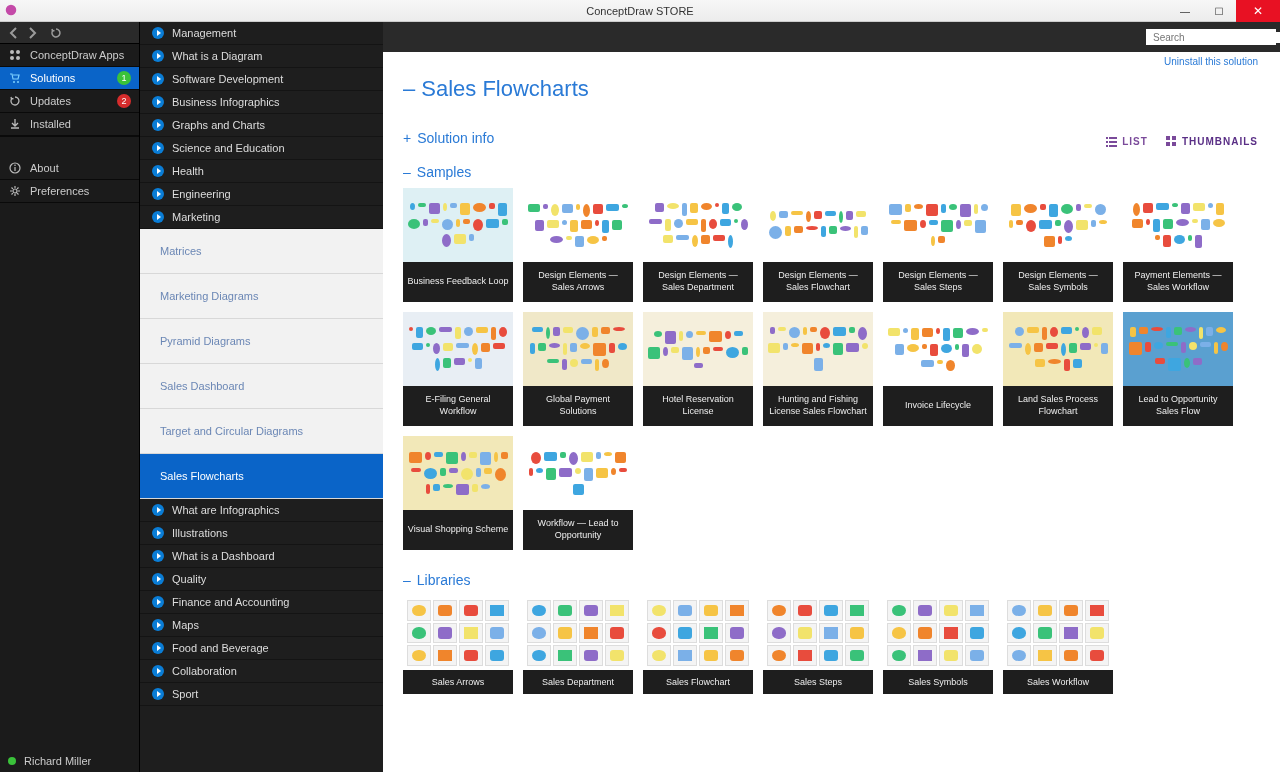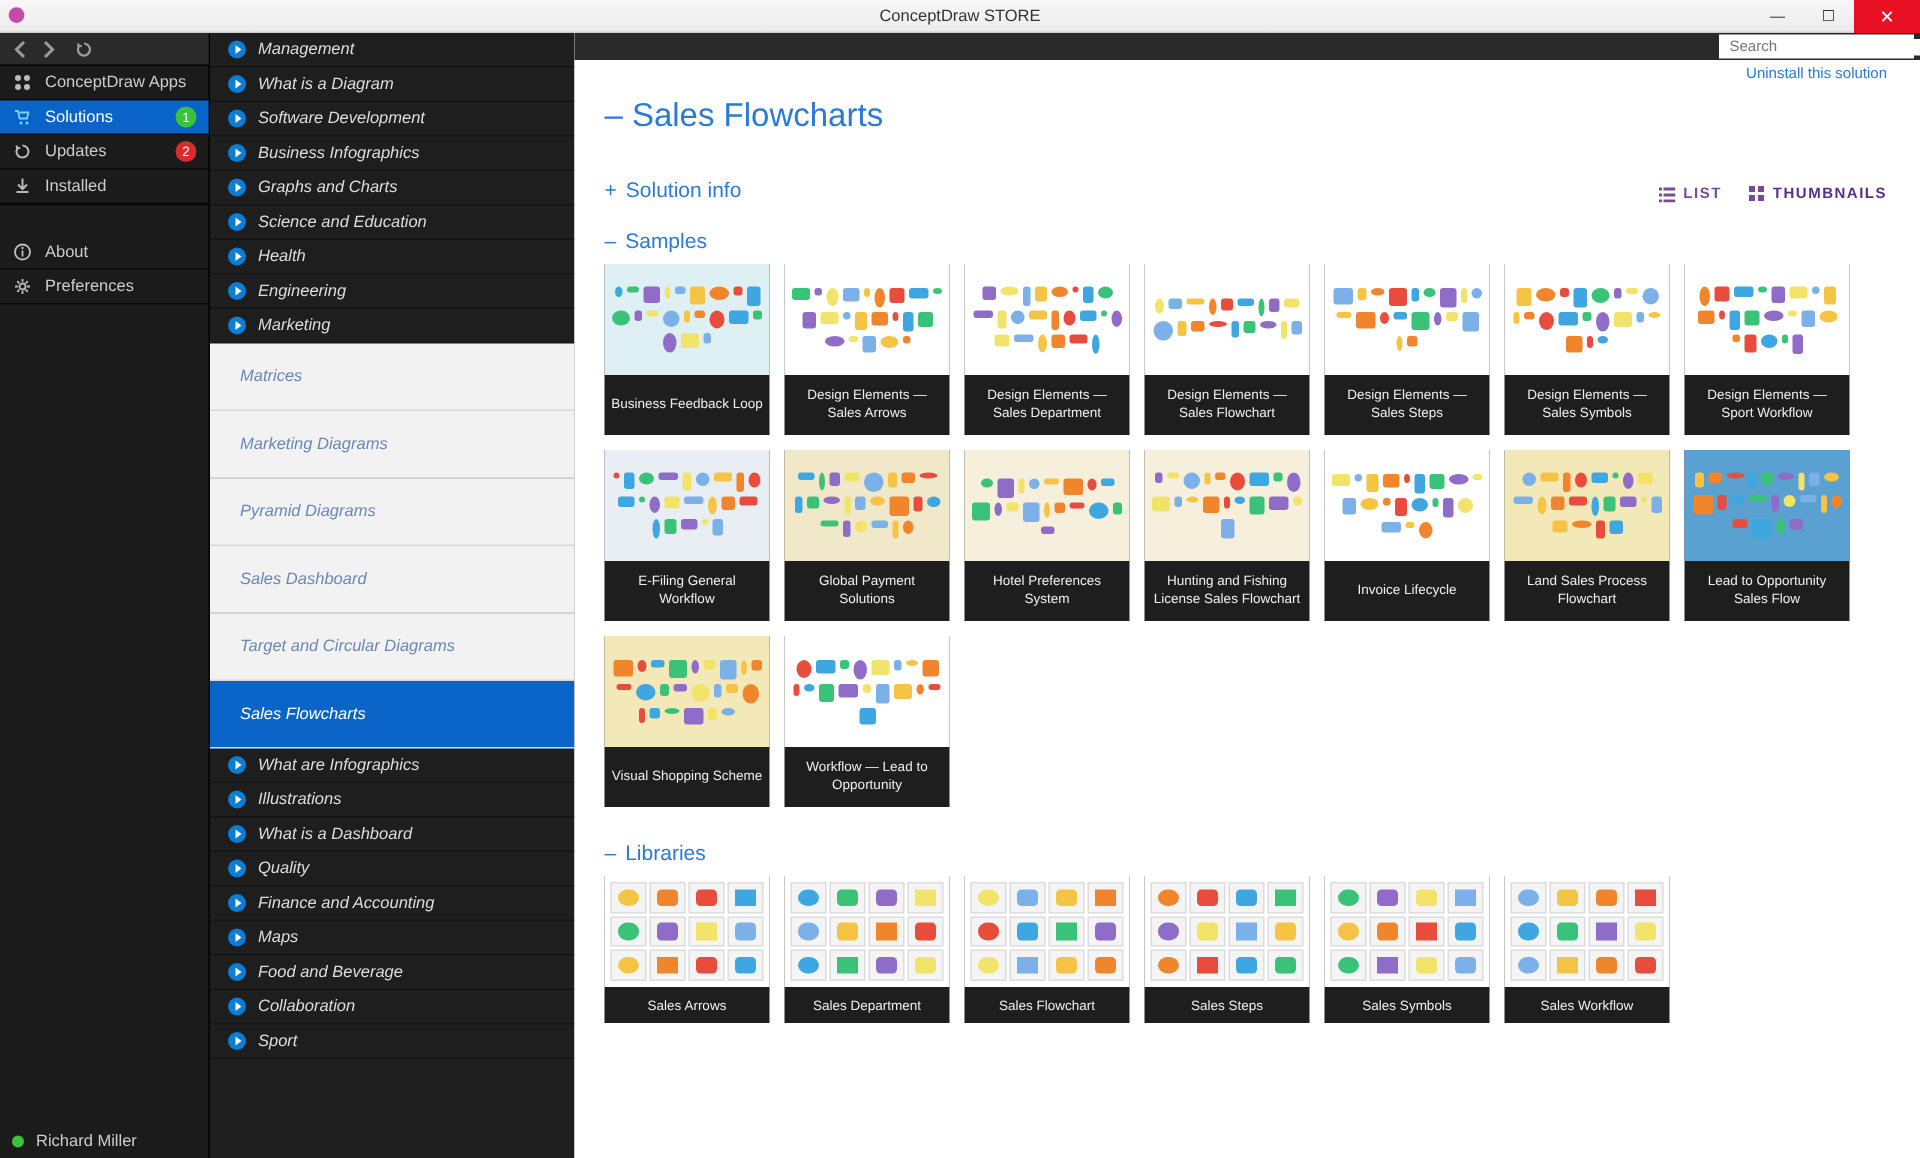--- a/index.html
+++ b/index.html
@@ -21,32 +21,32 @@
 .sidebar .sbitem.sel { background: #0a64c8; color: #fff; }
 .sidebar .sbitem .ico { width: 14px; height: 14px; display: flex; align-items: center; justify-content: center; }
 .sidebar .sbitem .label { flex: 1; }
 .sidebar .sbitem .badge { width: 14px; height: 14px; border-radius: 50%; display: flex; align-items: center; justify-content: center; font-size: 9px; margin-right: 8px; color:#fff;}
 .sidebar .spacer { flex: 1; }
 .sidebar .user { height: 22px; display: flex; align-items: center; padding-left: 8px; gap: 8px; font-size: 11px; }
 .sidebar .user .dot { width: 8px; height: 8px; border-radius: 50%; background: #3ac23a; }
 .sidebar hr.sep { border: none; border-top: 1px solid #0a0a0a; }
 
 
-.catpanel { width: 243px; background: #1e1e1e; overflow-y: auto; font-style: italic; }
+.catpanel { width: 243px; background: #1e1e1e; overflow-y: auto; }
 .catpanel::-webkit-scrollbar { width: 10px; background: #2a2a2a; }
 .catpanel::-webkit-scrollbar-thumb { background: #4a4a4a; }
 .catitem { min-height: 23px; display: flex; align-items: center; padding: 4px 10px 4px 12px; gap: 8px; font-size: 11px; color: #ddd; border-bottom: 1px solid #141414; cursor: pointer; }
 .catitem .play { width: 12px; height: 12px; border-radius: 50%; background: #0a7dd6; display: flex; align-items: center; justify-content: center; flex-shrink:0;}
 .catitem .play::after { content: ""; width:0;height:0;border-left:4px solid #fff;border-top:3px solid transparent;border-bottom:3px solid transparent; margin-left:1px;}
 .subitem { height: 45px; display: flex; align-items: center; padding-left: 20px; font-size: 11px; color: #6b87b5; background: #f2f2f2; border-bottom: 1px solid #d8d8d8; cursor: pointer; }
 .subitem.sel { background: #0a64c8; color: #fff; }
 
 
 .main { flex: 1; background: #fff; display: flex; flex-direction: column; }
-.topbar { height: 18px; background: #2a2a2a; display: flex; align-items: center; justify-content: flex-end; padding-right: 4px; }
+.topbar { height: 30px; background: #2a2a2a; display: flex; align-items: center; justify-content: flex-end; padding-right: 4px; }
 .searchwrap { width: 130px; height: 16px; background: #fff; display: flex; align-items: center; padding: 0 4px; font-size: 10px; color: #888; }
 .searchwrap svg { margin-right: 3px; }
 .searchwrap input { border: none; outline: none; font-size: 10px; flex: 1; }
 
 .content { flex: 1; overflow-y: auto; padding: 6px 20px 20px 20px; position: relative; }
 .uninstall { position: absolute; top: 4px; right: 22px; font-size: 10px; color: #2a7ad6; cursor: pointer; }
 h1.page-title { font-size: 22px; font-weight: 400; color: #2a7ad6; margin: 18px 0 2px 0; }
 h1.page-title::before, .sect::before { content: "–"; margin-right: 6px; color: #2a7ad6; font-weight:400;}
 .sect-plus::before { content: "+"; margin-right: 6px; color: #2a7ad6; }
 .viewswitch { position: absolute; top: 84px; right: 22px; display: flex; gap: 18px; font-size: 10px; letter-spacing: 1px; color: #7a4a9a; }
@@ -463,21 +463,21 @@
               <span class="sh" style="width:13px;height:7px;background:#8e6cc8;border-radius:50%"></span>
               <span class="sh" style="width:6px;height:4px;background:#f2e36b;border-radius:2px"></span>
               <span class="sh" style="width:9px;height:11px;background:#7bb0e8;border-radius:2px"></span>
               <span class="sh" style="width:12px;height:8px;background:#f6c445;border-radius:50%"></span>
               <span class="sh" style="width:5px;height:5px;background:#f0852c;border-radius:2px"></span>
               <span class="sh" style="width:8px;height:12px;background:#e84c3d;border-radius:2px"></span>
               <span class="sh" style="width:11px;height:9px;background:#3ea6e0;border-radius:50%"></span>
               <span class="sh" style="width:4px;height:6px;background:#3ac279;border-radius:2px"></span>
               <span class="sh" style="width:7px;height:13px;background:#8e6cc8;border-radius:2px"></span>
             </div>
-    <div class="cap">Design Elements — Sport Workflow</div>
+    <div class="cap">Payment Elements — Sales Workflow</div>
           </div>
           <div class="card">
             <div class="thumb" style="background:#e8eef4">
               <span class="sh" style="width:4px;height:4px;background:#e84c3d;border-radius:2px"></span>
               <span class="sh" style="width:7px;height:11px;background:#3ea6e0;border-radius:2px"></span>
               <span class="sh" style="width:10px;height:8px;background:#3ac279;border-radius:50%"></span>
               <span class="sh" style="width:13px;height:5px;background:#8e6cc8;border-radius:2px"></span>
               <span class="sh" style="width:6px;height:12px;background:#f2e36b;border-radius:2px"></span>
               <span class="sh" style="width:9px;height:9px;background:#7bb0e8;border-radius:50%"></span>
               <span class="sh" style="width:12px;height:6px;background:#f6c445;border-radius:2px"></span>
@@ -541,21 +541,21 @@
               <span class="sh" style="width:5px;height:9px;background:#8e6cc8;border-radius:50%"></span>
               <span class="sh" style="width:8px;height:6px;background:#f2e36b;border-radius:2px"></span>
               <span class="sh" style="width:11px;height:13px;background:#7bb0e8;border-radius:2px"></span>
               <span class="sh" style="width:4px;height:10px;background:#f6c445;border-radius:50%"></span>
               <span class="sh" style="width:7px;height:7px;background:#f0852c;border-radius:2px"></span>
               <span class="sh" style="width:10px;height:4px;background:#e84c3d;border-radius:2px"></span>
               <span class="sh" style="width:13px;height:11px;background:#3ea6e0;border-radius:50%"></span>
               <span class="sh" style="width:6px;height:8px;background:#3ac279;border-radius:2px"></span>
               <span class="sh" style="width:9px;height:5px;background:#8e6cc8;border-radius:2px"></span>
             </div>
-    <div class="cap">Hotel Preferences System</div>
+    <div class="cap">Hotel Reservation License</div>
           </div>
           <div class="card">
             <div class="thumb" style="background:#f5efdc">
               <span class="sh" style="width:5px;height:7px;background:#8e6cc8;border-radius:2px"></span>
               <span class="sh" style="width:8px;height:4px;background:#f2e36b;border-radius:2px"></span>
               <span class="sh" style="width:11px;height:11px;background:#7bb0e8;border-radius:50%"></span>
               <span class="sh" style="width:4px;height:8px;background:#f6c445;border-radius:2px"></span>
               <span class="sh" style="width:7px;height:5px;background:#f0852c;border-radius:2px"></span>
               <span class="sh" style="width:10px;height:12px;background:#e84c3d;border-radius:50%"></span>
               <span class="sh" style="width:13px;height:9px;background:#3ea6e0;border-radius:2px"></span>

